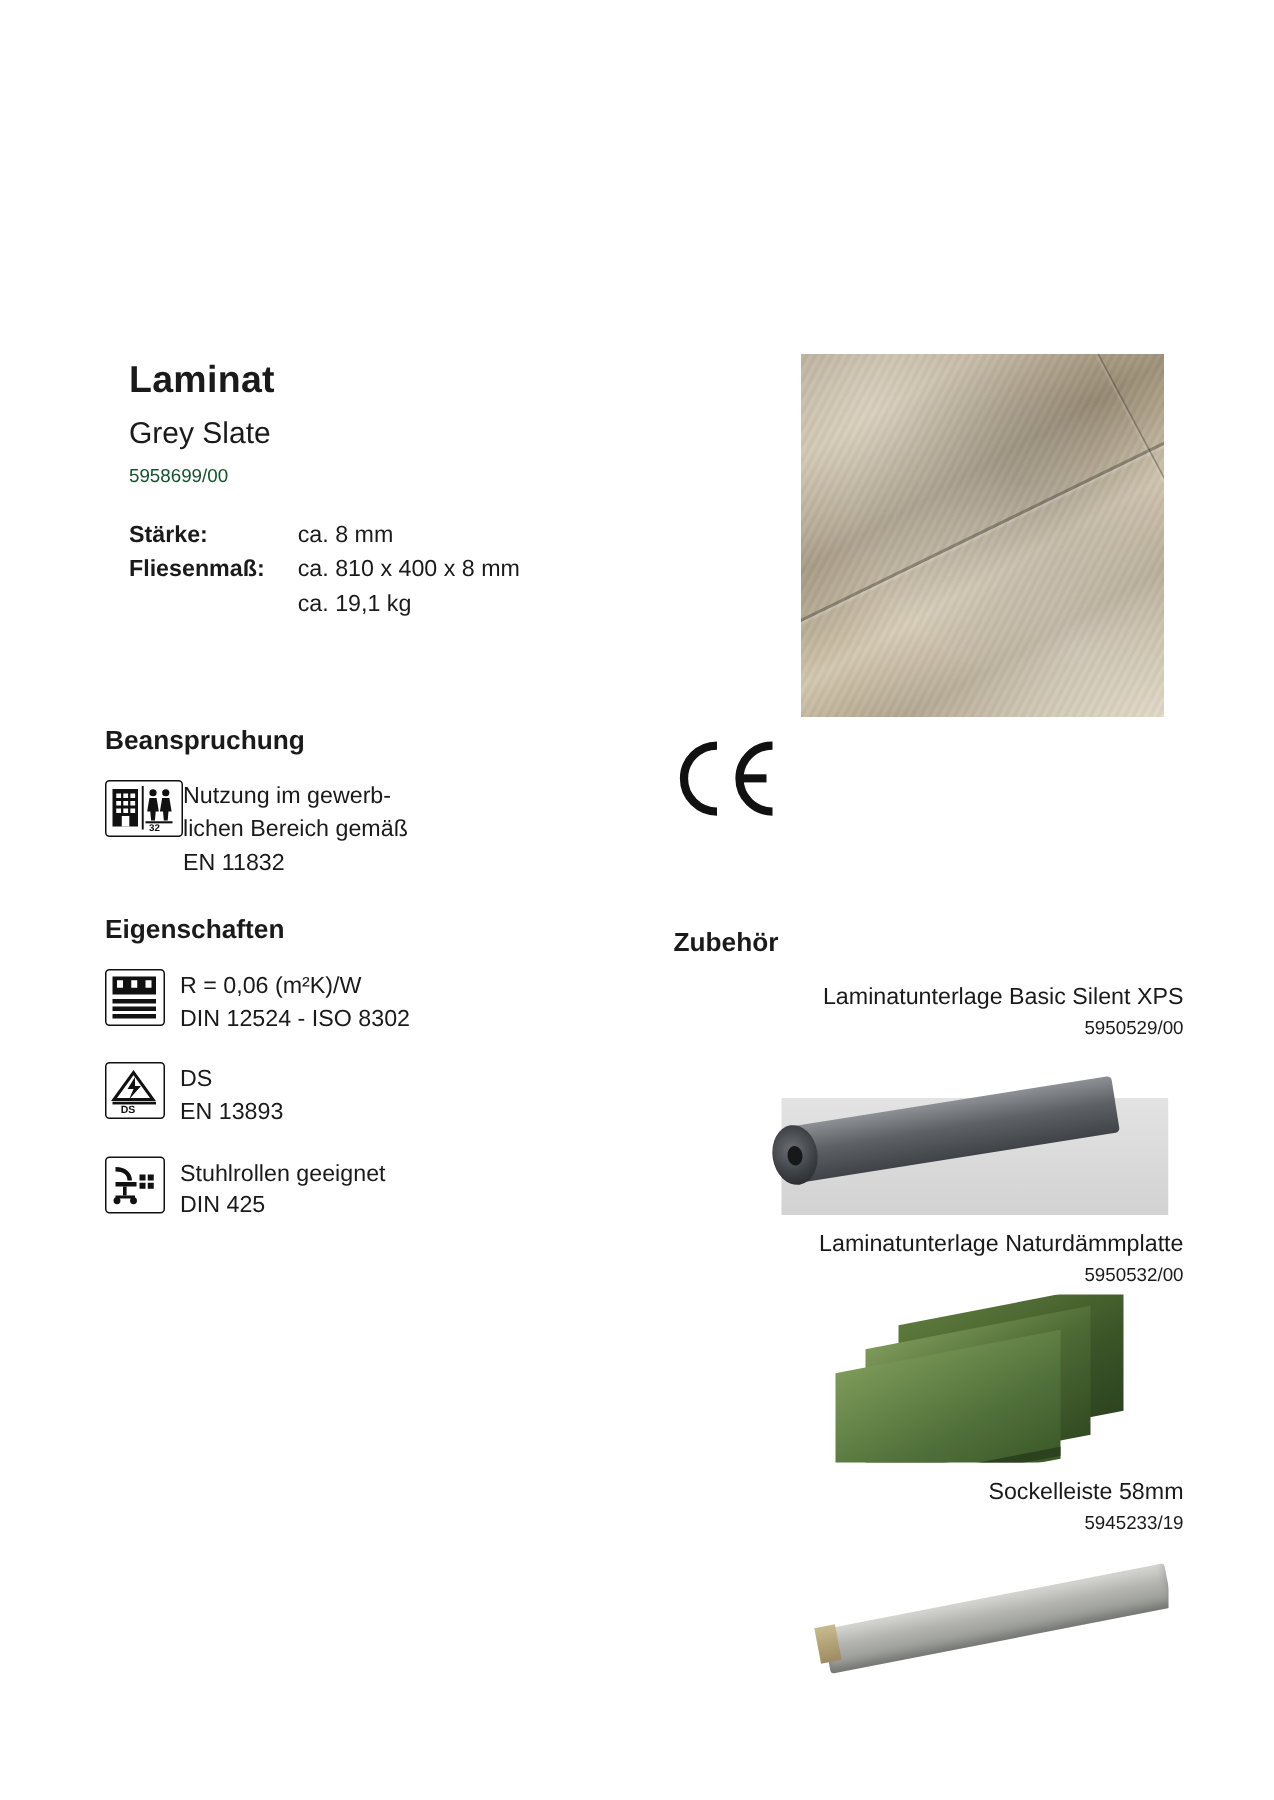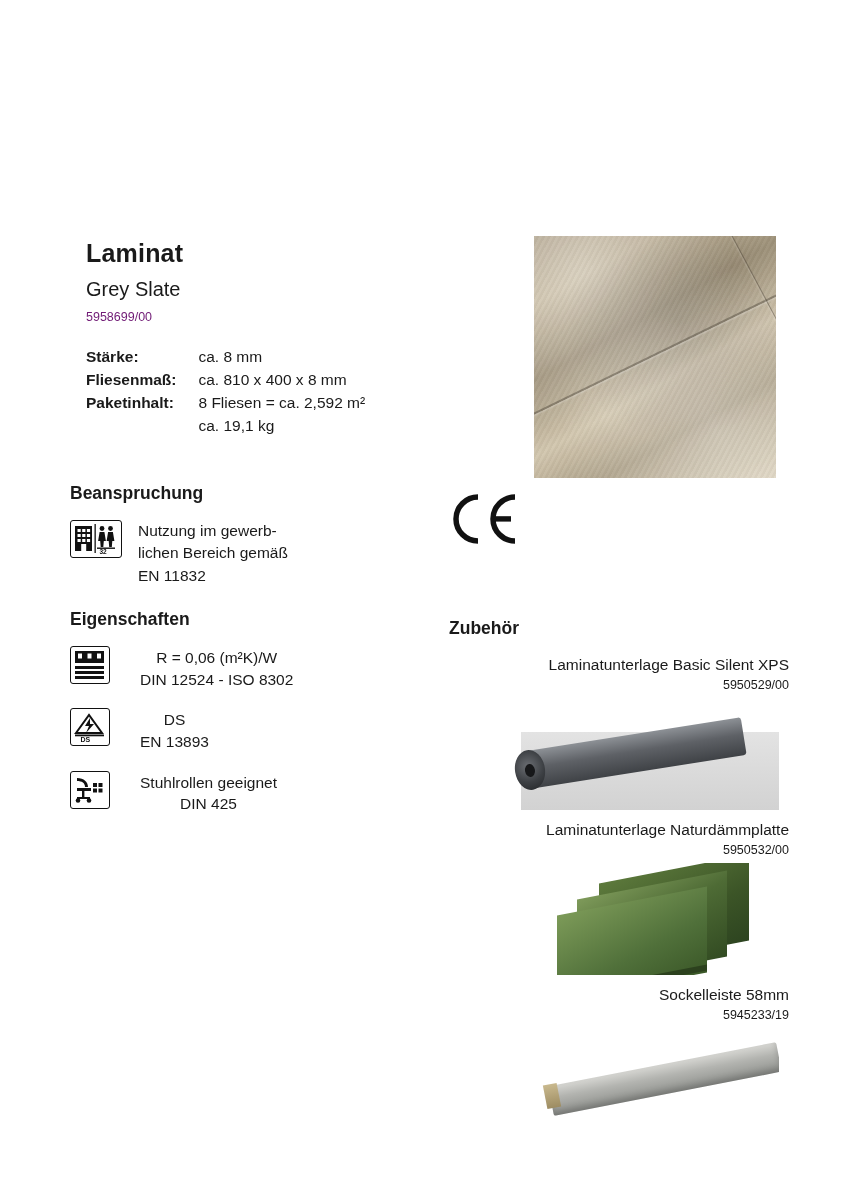--- a/index.html
+++ b/index.html
@@ -36,21 +36,21 @@
   }
   .product-name {
     font-size: 20px;
     font-weight: normal;
     margin: 0 0 10px 0;
     line-height: 1.1;
   }
   .product-sku {
     font-size: 12.5px;
     margin: 0 0 22px 0;
-    color: #701a75;
+    color: #14532d;
   }
 
   .spec-table {
     border-collapse: collapse;
     font-size: 15.5px;
     line-height: 1.42;
   }
   .spec-table td {
     padding: 0 0 1px 0;
     vertical-align: top;
@@ -73,40 +73,38 @@
   
   .beanspruchung {
     position: absolute;
     left: 70px;
     top: 483px;
     width: 360px;
   }
   .icon-row {
     display: flex;
     align-items: flex-start;
-    gap: 16px;
   }
   .icon-text {
     font-size: 15.5px;
     line-height: 1.45;
   }
 
   
   .eigenschaften {
     position: absolute;
     left: 70px;
     top: 609px;
     width: 370px;
   }
   .prop-row {
     display: flex;
     align-items: flex-start;
-    gap: 30px;
+    gap: 10px;
     margin-bottom: 18px;
-    text-align: center;
   }
   .prop-text {
     font-size: 15.5px;
     line-height: 1.4;
     padding-top: 1px;
   }
 
   
   .pict {
     width: 52px;
@@ -284,24 +282,20 @@
 
     <table class="spec-table">
       <tbody>
         <tr>
           <td class="spec-label">Stärke:</td>
           <td class="spec-value">ca. 8 mm</td>
         </tr>
         <tr>
           <td class="spec-label">Fliesenmaß:</td>
           <td class="spec-value">ca. 810 x 400 x 8 mm</td>
-        </tr>
-        <tr>
-          <td class="spec-label">Paketinhalt:</td>
-          <td class="spec-value">8 Fliesen = ca. 2,592 m²</td>
         </tr>
         <tr>
           <td class="spec-label"></td>
           <td class="spec-value">ca. 19,1 kg</td>
         </tr>
       </tbody>
     </table>
   </div>
 
   <div class="beanspruchung">

